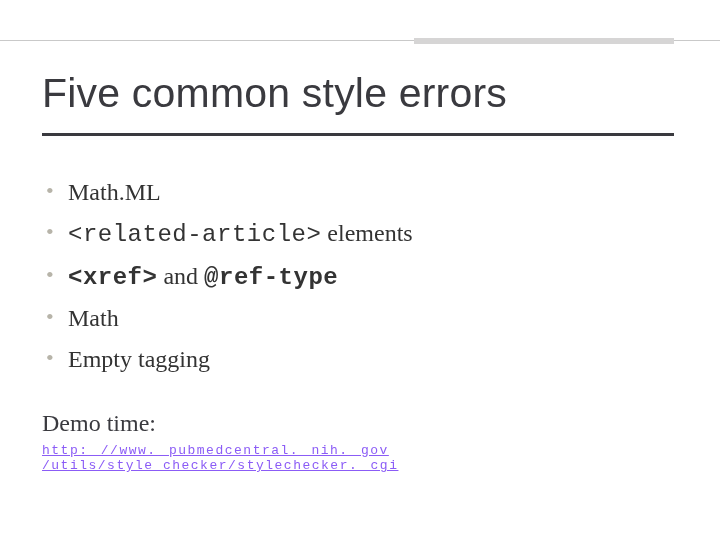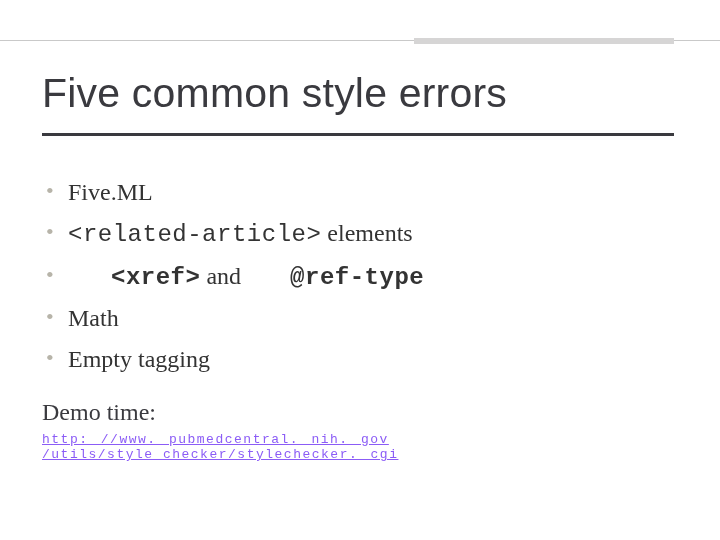--- a/index.html
+++ b/index.html
@@ -56,23 +56,23 @@
     position: absolute;
     left: 4px; top: 0;
     color: #b7b4a9;
     font-size: 22px;
   }
   .mono {
     font-family: "Courier New", Courier, monospace;
     font-size: 24px;
     letter-spacing: 0.5px;
   }
-  .bold { font-weight: 700; margin-left: 43px; }
+  .bold { font-weight: 700; }
   .demo {
-    margin-top: 22px;
+    margin-top: 33px;
     font-family: Georgia, "Times New Roman", serif;
     font-size: 24px;
   }
   .url {
     display: inline-block;
     margin-top: 6px;
     font-family: "Courier New", Courier, monospace;
     font-size: 13px;
     letter-spacing: 1.5px;
     word-spacing: 3px;
@@ -90,21 +90,21 @@
     <div class="thick"></div>
   </div>
 
   <div class="title-wrap">
     <h1 class="title">Five common style errors</h1>
   </div>
 
   <div class="body">
     <ul class="bullets">
       <li>
-        <span>Five.ML</span>
+        <span>Math.ML</span>
       </li>
       <li>
         <span class="mono">&lt;related-article&gt;</span><span> elements</span>
       </li>
       <li>
         <span class="mono bold">&lt;xref&gt;</span><span> and </span><span class="mono bold">@ref-type</span>
       </li>
       <li>
         <span>Math</span>
       </li>

